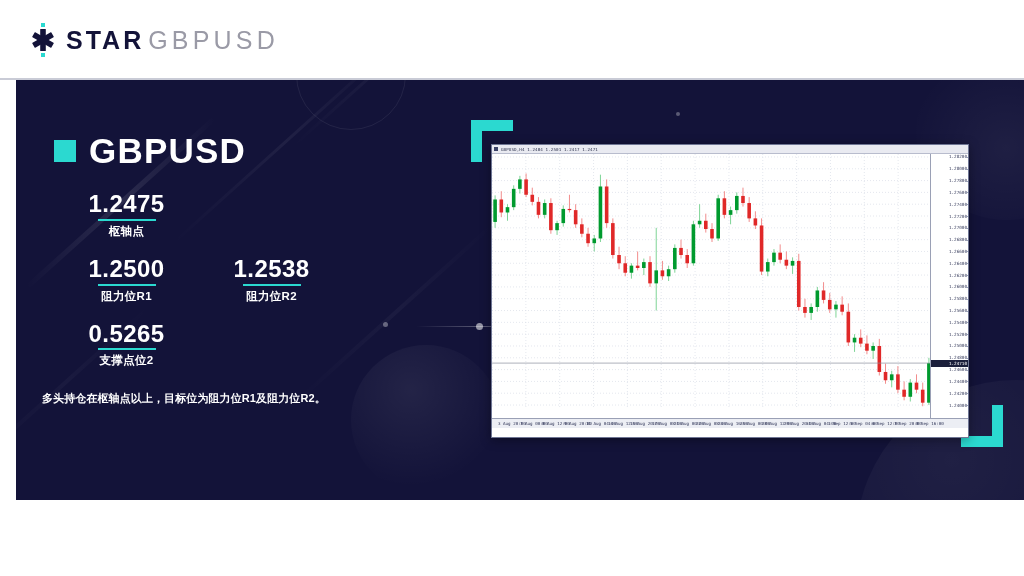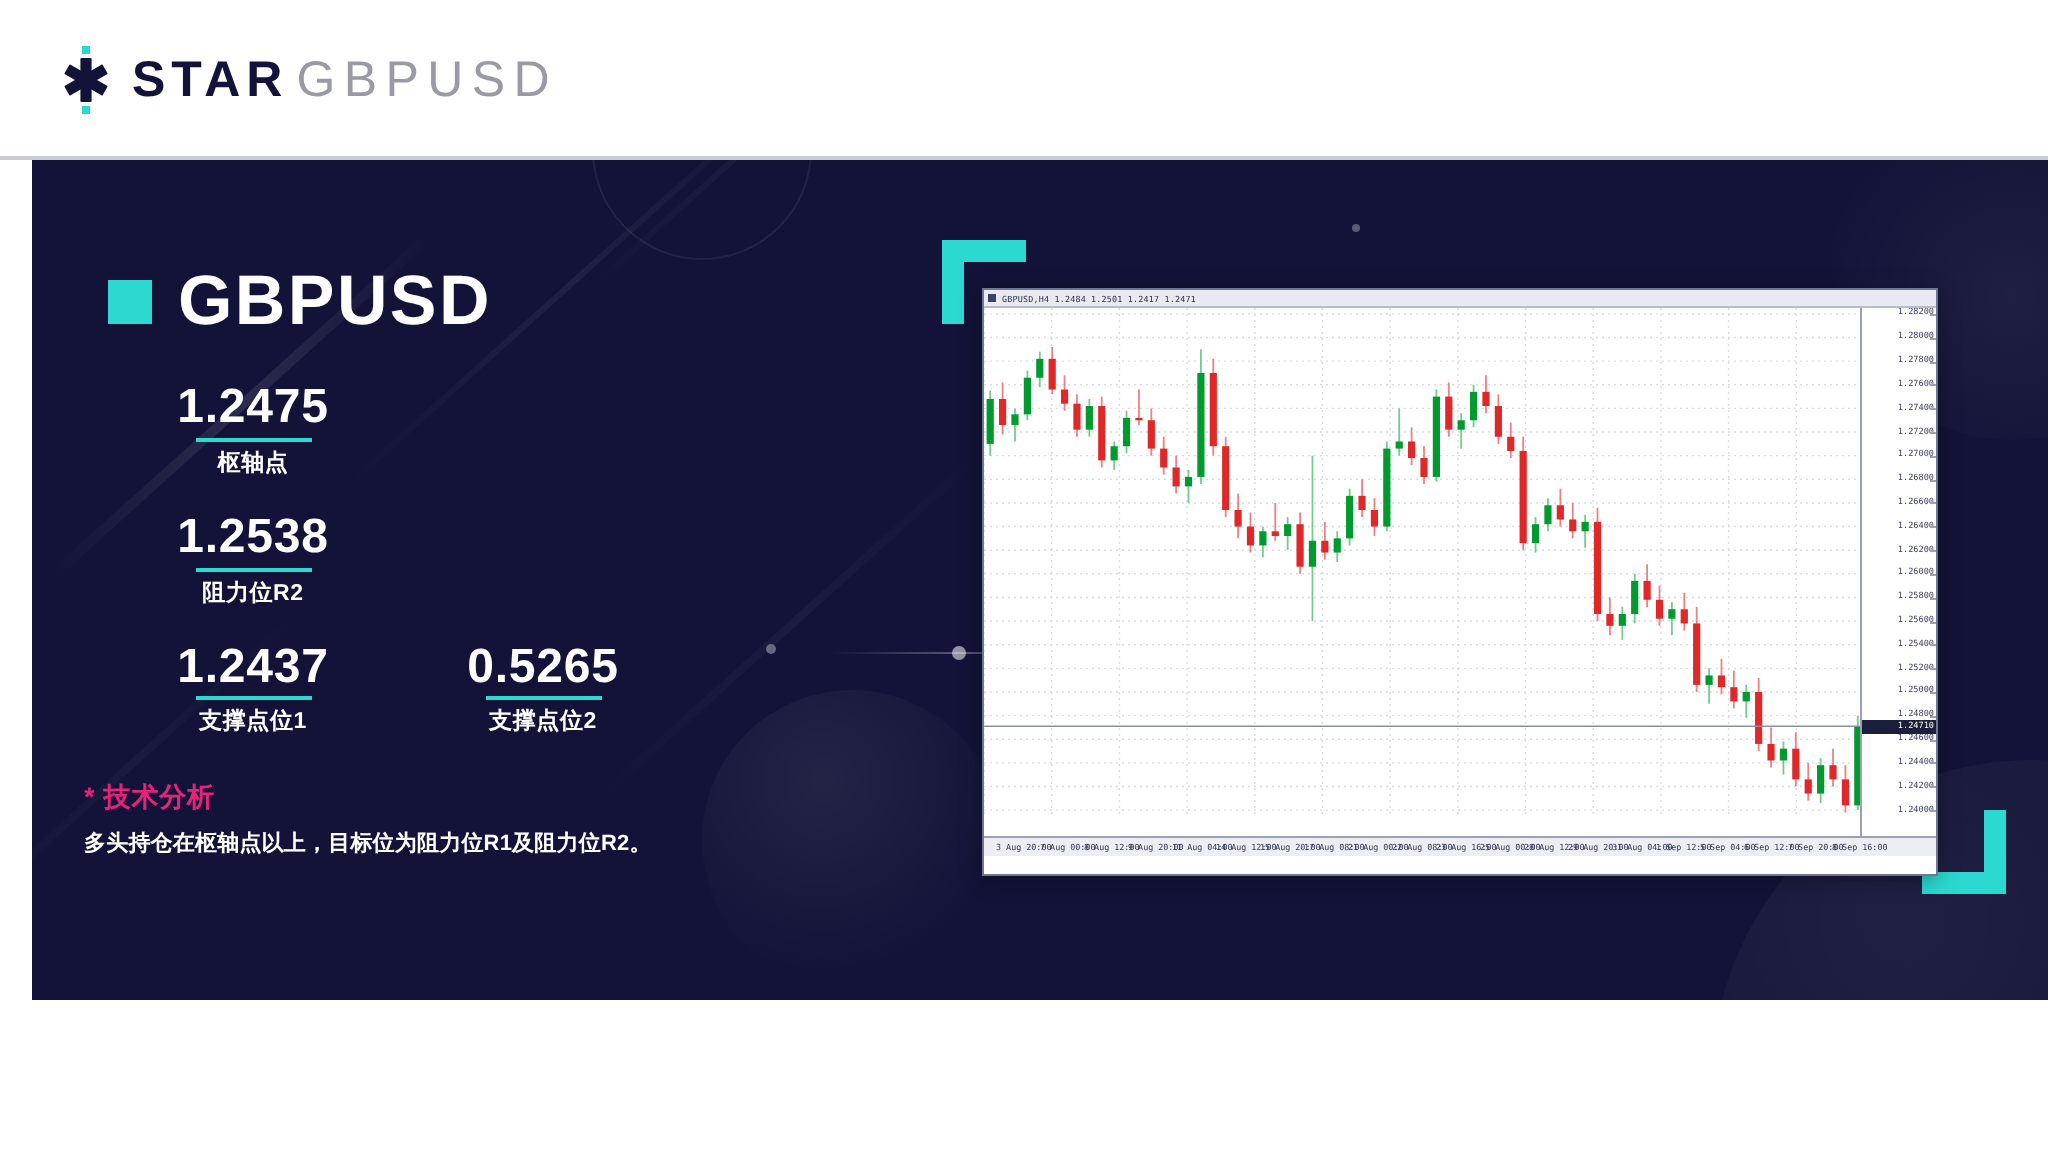--- a/index.html
+++ b/index.html
@@ -155,42 +155,41 @@
       <div class="pv-row">
         <div class="pv-cell solo">
           <div class="pv-val">1.2475</div>
           <div class="pv-ul"></div>
           <div class="pv-lab">枢轴点</div>
         </div>
       </div>
       <div class="pv-gap"></div>
       <div class="pv-row">
         <div class="pv-cell">
+          <div class="pv-val">1.2500</div>
+          <div class="pv-ul"></div>
+          <div class="pv-lab">阻力位R1</div>
+        </div>
+        <div class="pv-cell">
           <div class="pv-val">1.2538</div>
           <div class="pv-ul"></div>
           <div class="pv-lab">阻力位R2</div>
         </div>
       </div>
       <div class="pv-gap"></div>
       <div class="pv-row">
         <div class="pv-cell">
-          <div class="pv-val">1.2437</div>
-          <div class="pv-ul"></div>
-          <div class="pv-lab">支撑点位1</div>
-        </div>
-        <div class="pv-cell">
           <div class="pv-val">0.5265</div>
           <div class="pv-ul"></div>
           <div class="pv-lab">支撑点位2</div>
         </div>
       </div>
     </div>
 
     <div class="analysis">
-      <div class="an-title">* 技术分析</div>
       <div class="an-body">多头持仓在枢轴点以上，目标位为阻力位R1及阻力位R2。</div>
     </div>
 
     <div class="bracket" style="left:455px; top:40px; width:42px; height:42px;">
       <i style="left:0; top:0; width:42px; height:11px;"></i>
       <i style="left:0; top:0; width:11px; height:42px;"></i>
     </div>
     <div class="bracket" style="left:945px; top:325px; width:42px; height:42px;">
       <i style="left:0; bottom:0; width:42px; height:11px;"></i>
       <i style="right:0; top:0; width:11px; height:42px;"></i>

